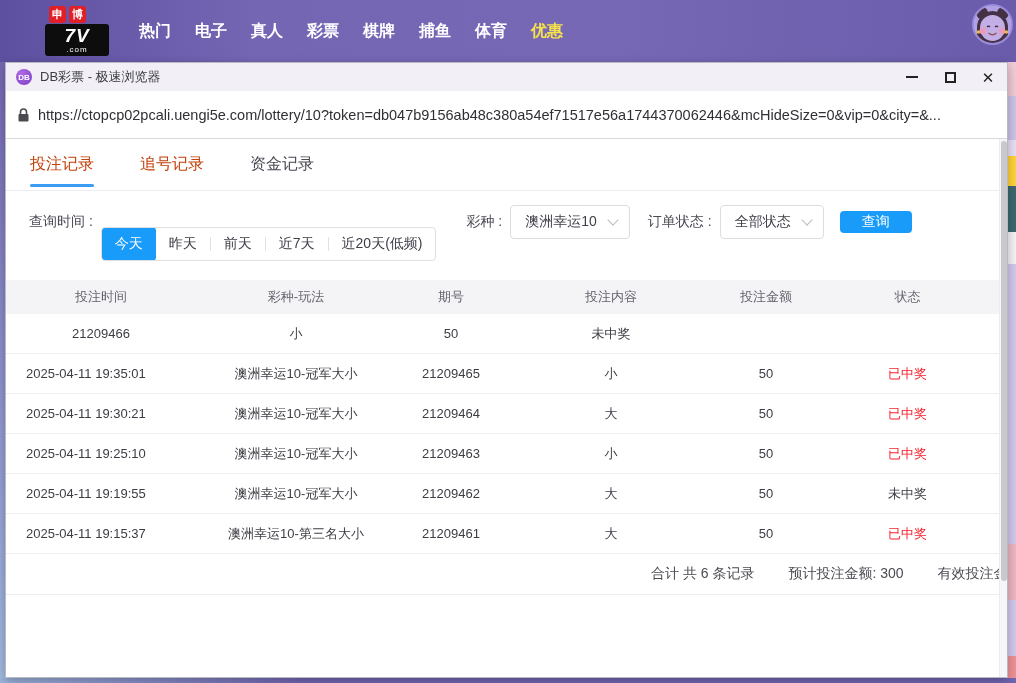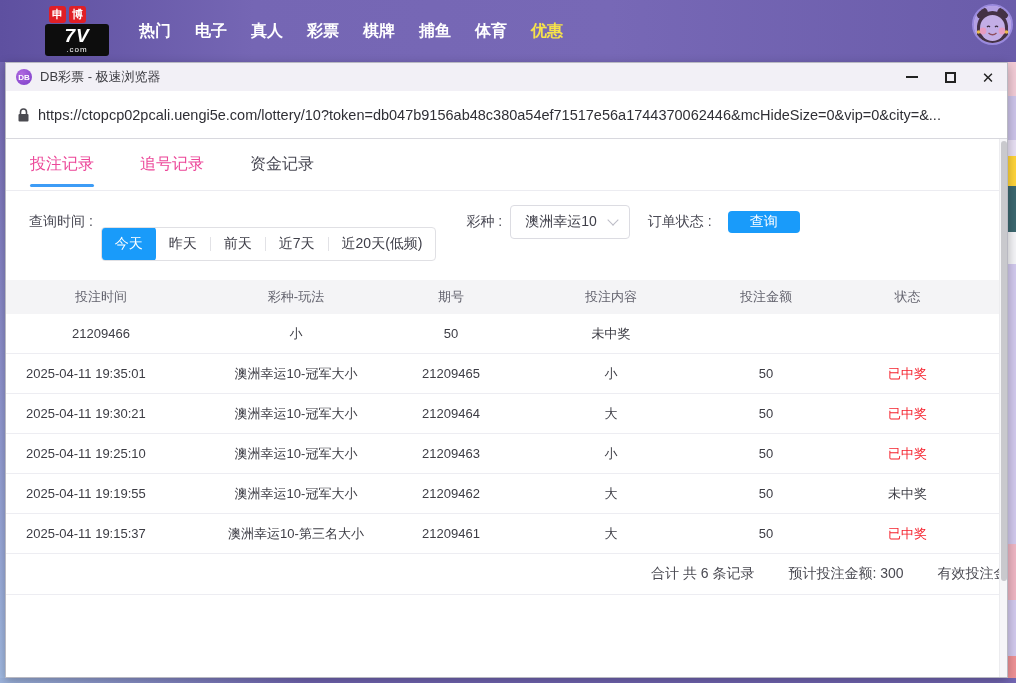--- a/index.html
+++ b/index.html
@@ -54,21 +54,21 @@
 
   .content { position:relative; width:1001px; height:554px; background:#fff; }
 
   
   .scrollbar { position:absolute; right:0; top:0; width:8px; height:554px; background:#f6f6f8; border-left:1px solid #ececef; }
   .scroll-thumb { position:absolute; left:1px; top:2px; width:6px; height:440px; background:#c9c9cd; border-radius:3px; }
 
   
   .tabs { display:flex; gap:46px; padding-left:24px; height:52px; align-items:center; border-bottom:1px solid #ececf1; }
   .tab { font-size:16px; color:#4a4a55; cursor:pointer; position:relative; height:52px; display:flex; align-items:center; }
-  .tab.blue { color:#ec4899; }
+  .tab.blue { color:#c2410c; }
   .tab.active::after { content:""; position:absolute; left:0; right:0; bottom:4px; height:3px;
     background:#3d9cf6; border-radius:2px; }
 
   
   .filters { position:absolute; left:0; top:66px; width:100%; height:34px; display:flex; align-items:center; }
   .f-label { font-size:14px; color:#4a4a55; white-space:nowrap; }
   .lbl-time { margin-left:23px; }
   .time-group { display:flex; align-items:center; height:34px; border:1px solid #e0e0e4; border-radius:4px;
     margin-left:8px; overflow:hidden; background:#fff;margin-top:44px; }
   .time-opt { font-size:14px; color:#3e3e48; padding:0 13px; height:34px; display:flex; align-items:center; cursor:pointer; white-space:nowrap; }
@@ -199,20 +199,24 @@
         <span class="time-opt">近20天(低频)</span>
       </div>
 
       <span class="f-label lbl-lottery">彩种 :</span>
       <div class="select">
         <span class="select-value">澳洲幸运10</span>
         <i class="chevron"></i>
       </div>
 
       <span class="f-label lbl-status">订单状态 :</span>
+      <div class="select">
+        <span class="select-value">全部状态</span>
+        <i class="chevron"></i>
+      </div>
 
       <button class="search-btn">查询</button>
     </div>
 
     <div class="table">
       <div class="thead">
         <span class="cell">投注时间</span>
         <span class="cell">彩种-玩法</span>
         <span class="cell">期号</span>
         <span class="cell">投注内容</span>

